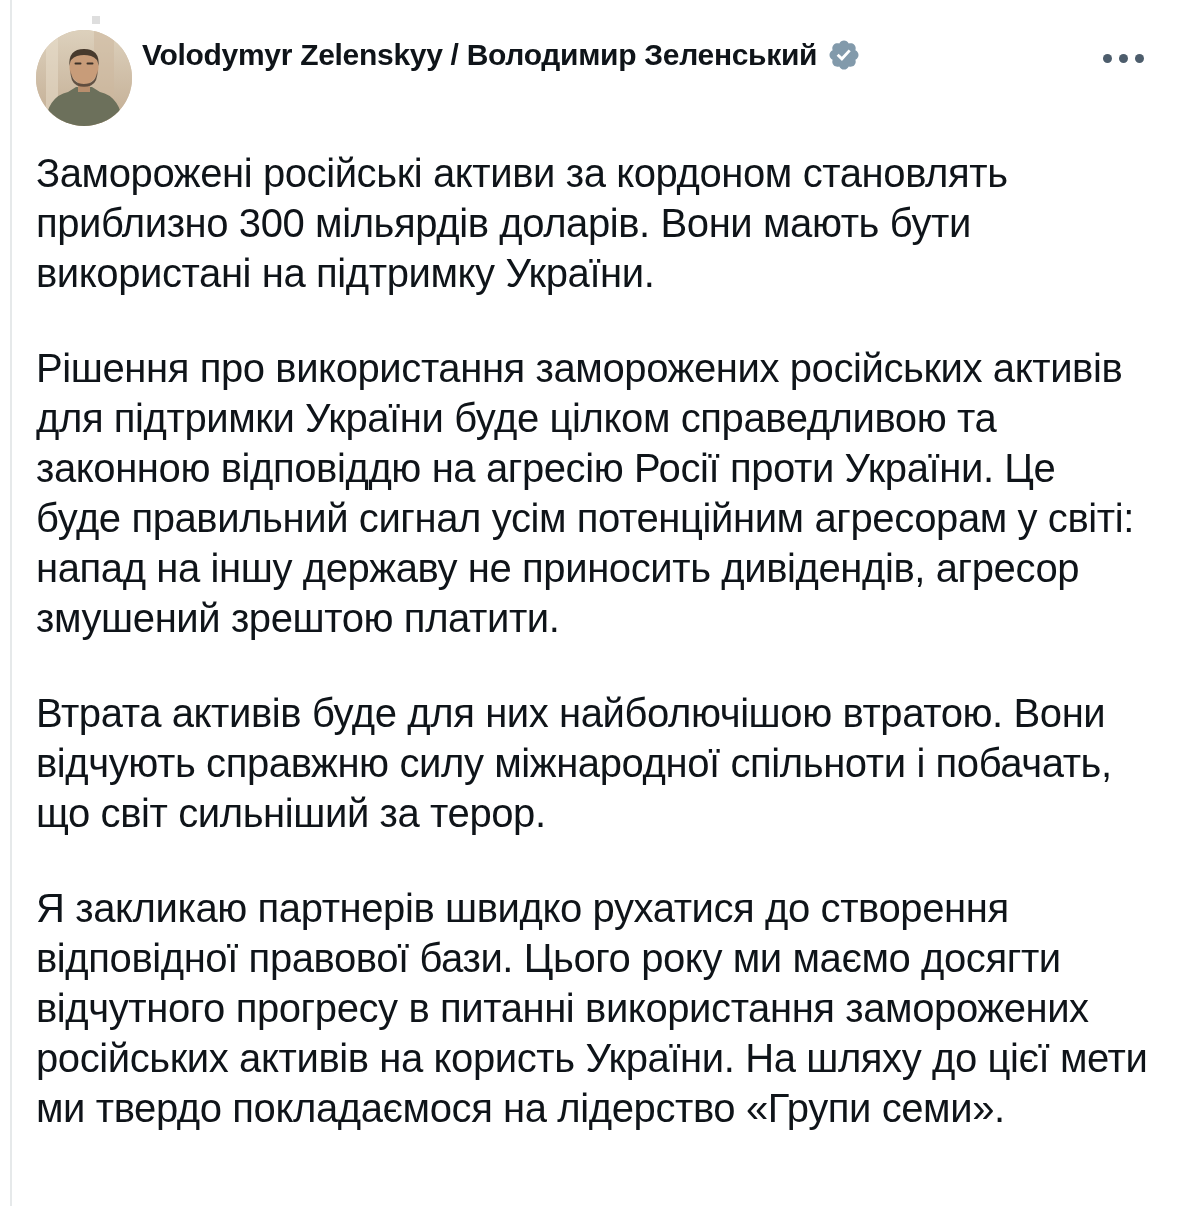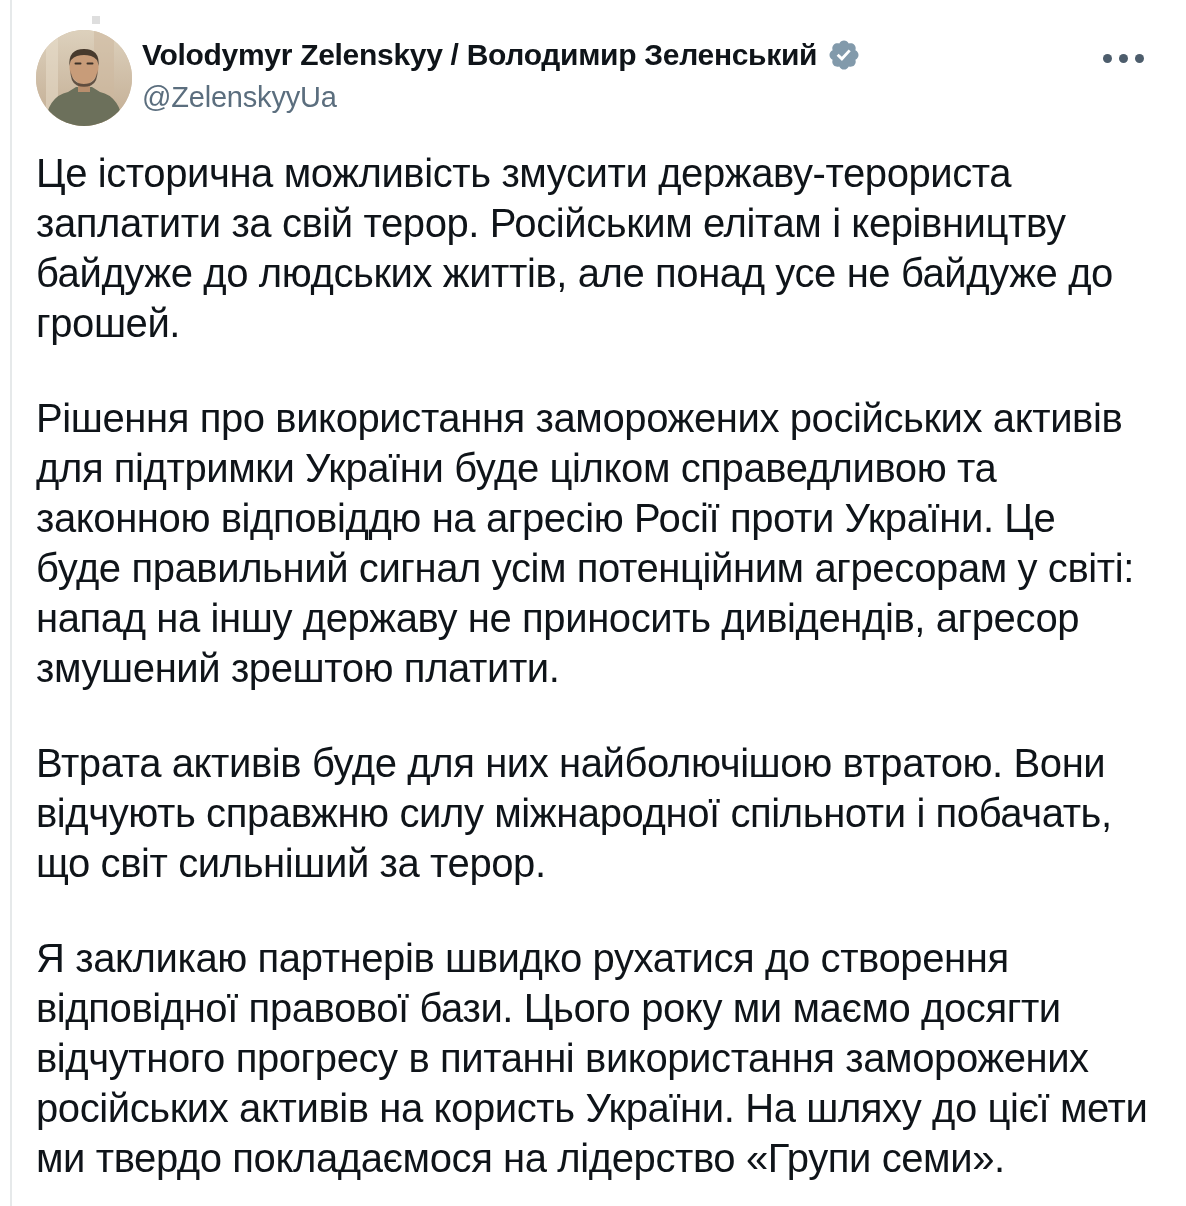--- a/index.html
+++ b/index.html
@@ -156,31 +156,30 @@
 
       <div class="author">
         <div class="name-row">
           <span class="display-name">Volodymyr Zelenskyy / Володимир Зеленський</span>
           <span class="badge">
             <svg viewBox="0 0 24 24" xmlns="http://www.w3.org/2000/svg">
               <path fill="#829aab" fill-rule="evenodd" d="M22.25 12c0-1.43-.88-2.67-2.19-3.34.46-1.39.2-2.9-.81-3.91s-2.52-1.27-3.91-.81c-.66-1.31-1.91-2.19-3.34-2.19s-2.67.88-3.33 2.19c-1.4-.46-2.91-.2-3.92.81s-1.26 2.52-.8 3.91c-1.31.67-2.2 1.91-2.2 3.34s.89 2.67 2.2 3.34c-.46 1.39-.21 2.9.8 3.91s2.52 1.26 3.91.81c.67 1.31 1.91 2.19 3.34 2.19s2.68-.88 3.34-2.19c1.39.45 2.9.2 3.91-.81s1.27-2.52.81-3.91c1.31-.67 2.19-1.91 2.19-3.34zm-11.71 4.2L6.8 12.46l1.41-1.42 2.26 2.26 4.8-5.23 1.47 1.36-6.2 6.77z"></path>
             </svg>
           </span>
         </div>
-        <div class="handle">@ZelenskyyUa</div>
       </div>
 
       <button class="more-button" aria-label="More">
         <span class="more-dot"></span>
         <span class="more-dot"></span>
         <span class="more-dot"></span>
       </button>
 
     </header>
 
     <div class="tweet-body">
-        <p>Це історична можливість змусити державу-терориста заплатити за свій терор. Російським елітам і керівництву байдуже до людських життів, але понад усе не байдуже до грошей.</p>
+        <p>Заморожені російські активи за кордоном становлять приблизно 300 мільярдів доларів. Вони мають бути використані на підтримку України.</p>
         <p>Рішення про використання заморожених російських активів для підтримки України буде цілком справедливою та законною відповіддю на агресію Росії проти України. Це буде правильний сигнал усім потенційним агресорам у світі: напад на іншу державу не приносить дивідендів, агресор змушений зрештою платити.</p>
         <p>Втрата активів буде для них найболючішою втратою. Вони відчують справжню силу міжнародної спільноти і побачать, що світ сильніший за терор.</p>
         <p>Я закликаю партнерів швидко рухатися до створення відповідної правової бази. Цього року ми маємо досягти відчутного прогресу в питанні використання заморожених російських активів на користь України. На шляху до цієї мети ми твердо покладаємося на лідерство «Групи семи».</p>
       </div>
   </article>
 </div>
 
 </body></html>

